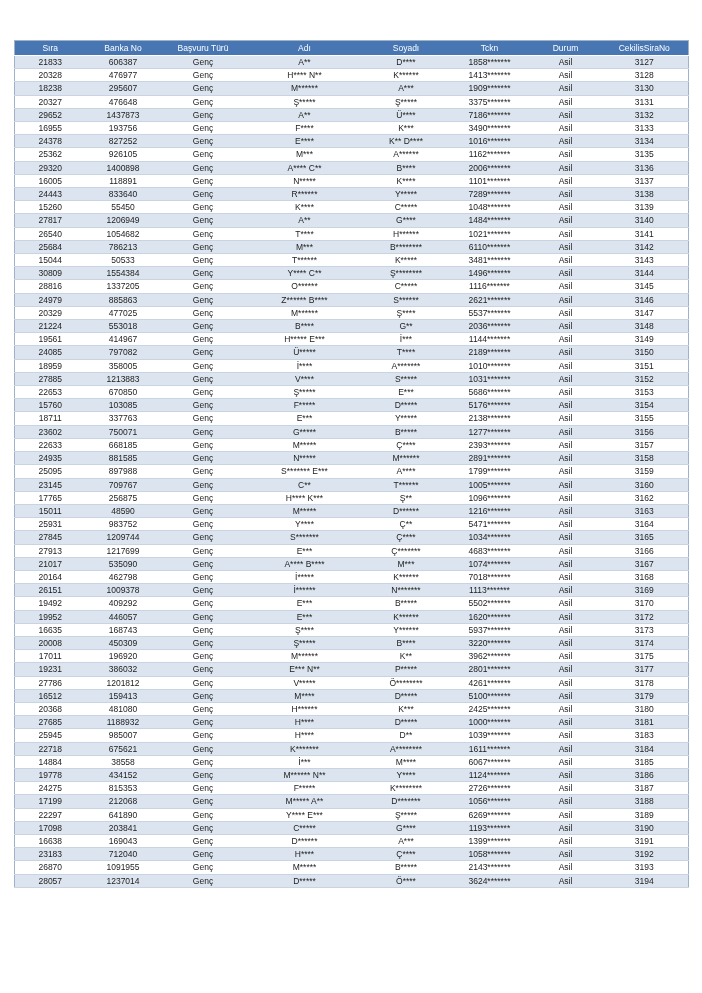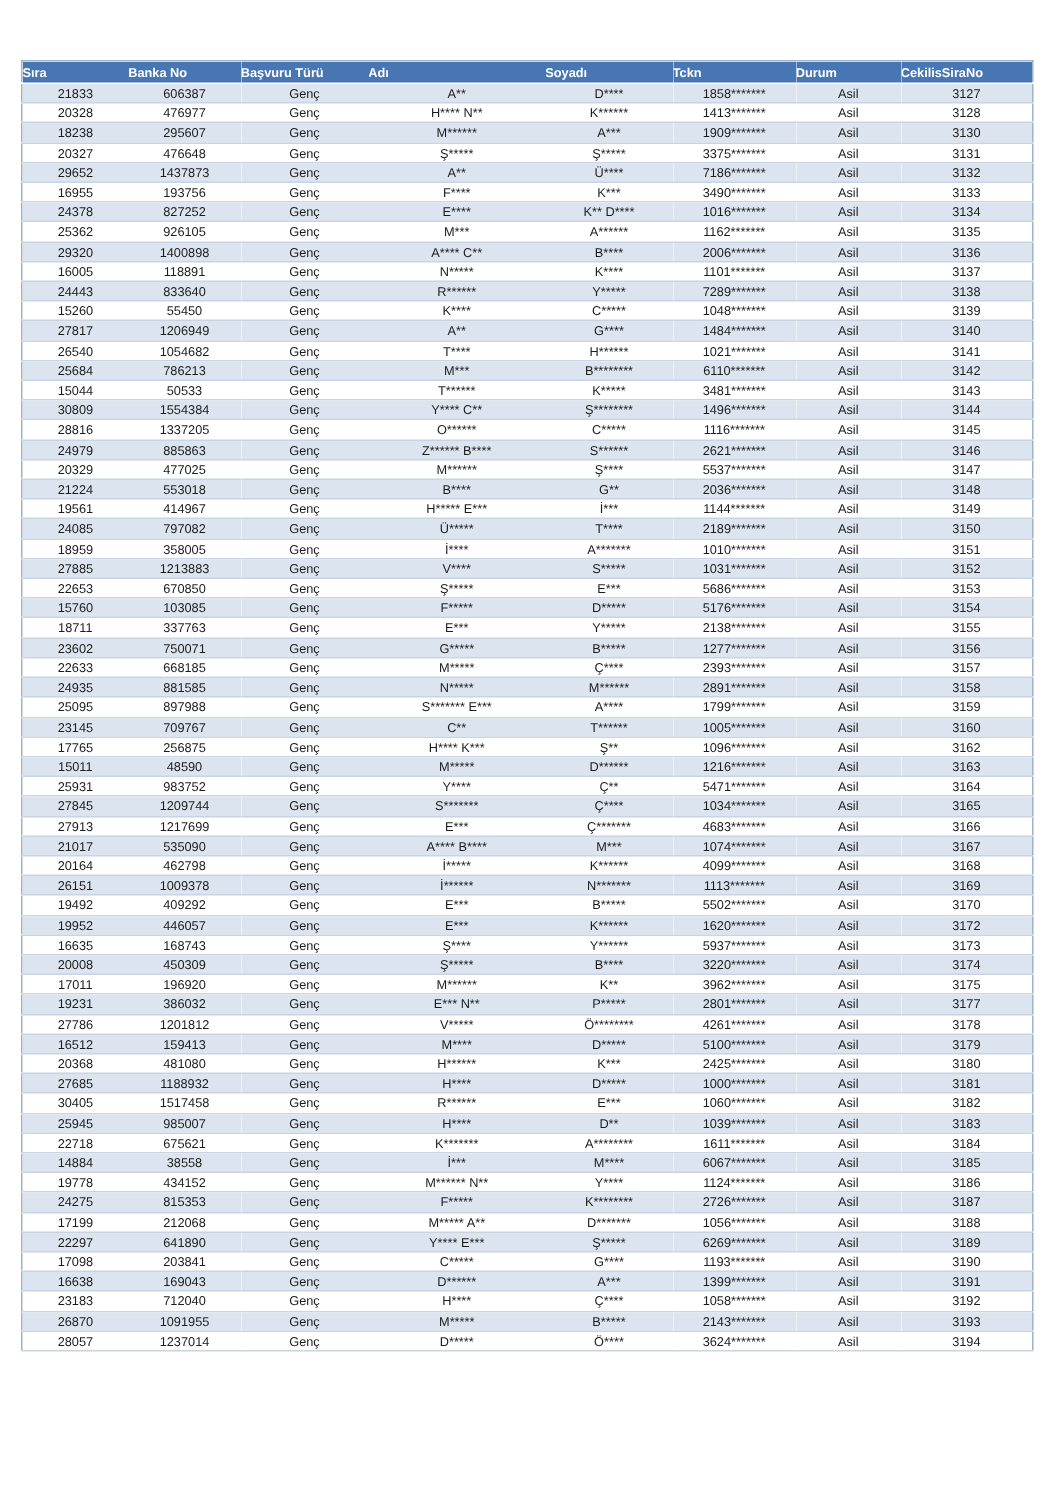--- a/index.html
+++ b/index.html
@@ -18,26 +18,26 @@
   }
   .page{position:relative;width:702px;height:993px;background:#FFFFFF;overflow:hidden;}
   table.tbl{
     position:absolute;left:14px;top:40px;width:674px;
     border-collapse:collapse;table-layout:fixed;
     border:1px solid var(--table-border);
   }
   .tbl th{
     background:var(--header-bg);
     color:var(--header-text);
-    font-weight:bold;
+    font-weight:normal;
     font-size:8.5px;
     height:14px;
     line-height:14px;
     padding:0;
-    text-align:left;
+    text-align:center;
     border-bottom:1px solid #FFFFFF;
     white-space:nowrap;
     overflow:hidden;
   }
   .tbl td{
     font-size:8.5px;
     height:12.2px;
     line-height:12.2px;
     padding:0;
     text-align:center;
@@ -465,21 +465,21 @@
           <td>1074*******</td>
           <td>Asil</td>
           <td>3167</td>
         </tr>
         <tr>
           <td>20164</td>
           <td>462798</td>
           <td>Genç</td>
           <td>İ*****</td>
           <td>K******</td>
-          <td>4099*******</td>
+          <td>7018*******</td>
           <td>Asil</td>
           <td>3168</td>
         </tr>
         <tr>
           <td>26151</td>
           <td>1009378</td>
           <td>Genç</td>
           <td>İ******</td>
           <td>N*******</td>
           <td>1113*******</td>
@@ -578,30 +578,20 @@
         </tr>
         <tr>
           <td>27685</td>
           <td>1188932</td>
           <td>Genç</td>
           <td>H****</td>
           <td>D*****</td>
           <td>1000*******</td>
           <td>Asil</td>
           <td>3181</td>
-        </tr>
-        <tr>
-          <td>30405</td>
-          <td>1517458</td>
-          <td>Genç</td>
-          <td>R******</td>
-          <td>E***</td>
-          <td>1060*******</td>
-          <td>Asil</td>
-          <td>3182</td>
         </tr>
         <tr>
           <td>25945</td>
           <td>985007</td>
           <td>Genç</td>
           <td>H****</td>
           <td>D**</td>
           <td>1039*******</td>
           <td>Asil</td>
           <td>3183</td>

